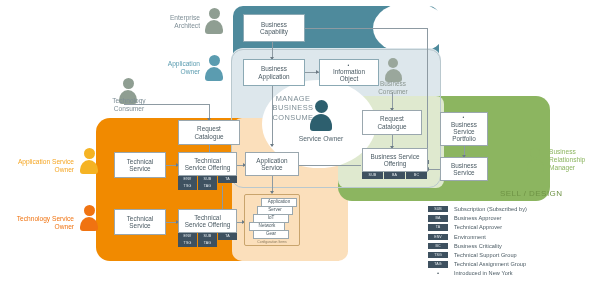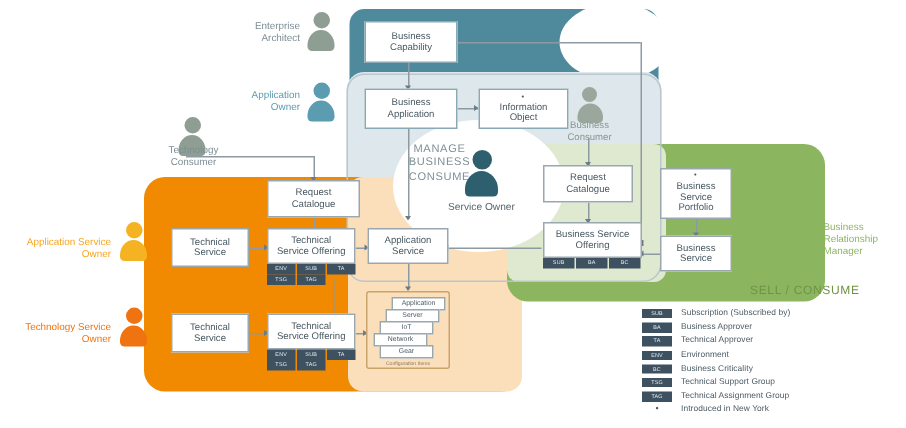--- a/index.html
+++ b/index.html
@@ -96,21 +96,21 @@
 
   <div class="rtitle t-design" style="left:386px;top:14px;">DESIGN</div>
 
   <div class="rtitle t-manage-biz" style="left:264px;top:94px;width:58px;">
     <span>MANAGE</span>
     <span>BUSINESS</span>
     <span>CONSUME</span>
   </div>
 
 
-  <div class="rtitle t-sell" style="left:500px;top:189px;">SELL / CONSUME</div>
+  <div class="rtitle t-sell" style="left:500px;top:189px;">SELL / DESIGN</div>
 
   <div class="ln lnh" style="left:305px;top:28px;width:122px;"></div>
 
   <div class="ln lnv" style="left:272px;top:42px;height:17px;"></div>
   <div class="arrow ar-down" style="left:270px;top:57px;"></div>
 
   <div class="ln lnh" style="left:305px;top:72px;width:14px;"></div>
   <div class="arrow ar-right" style="left:316px;top:69.5px;"></div>
 
   <div class="ln lnv" style="left:272px;top:86px;height:60px;"></div>

